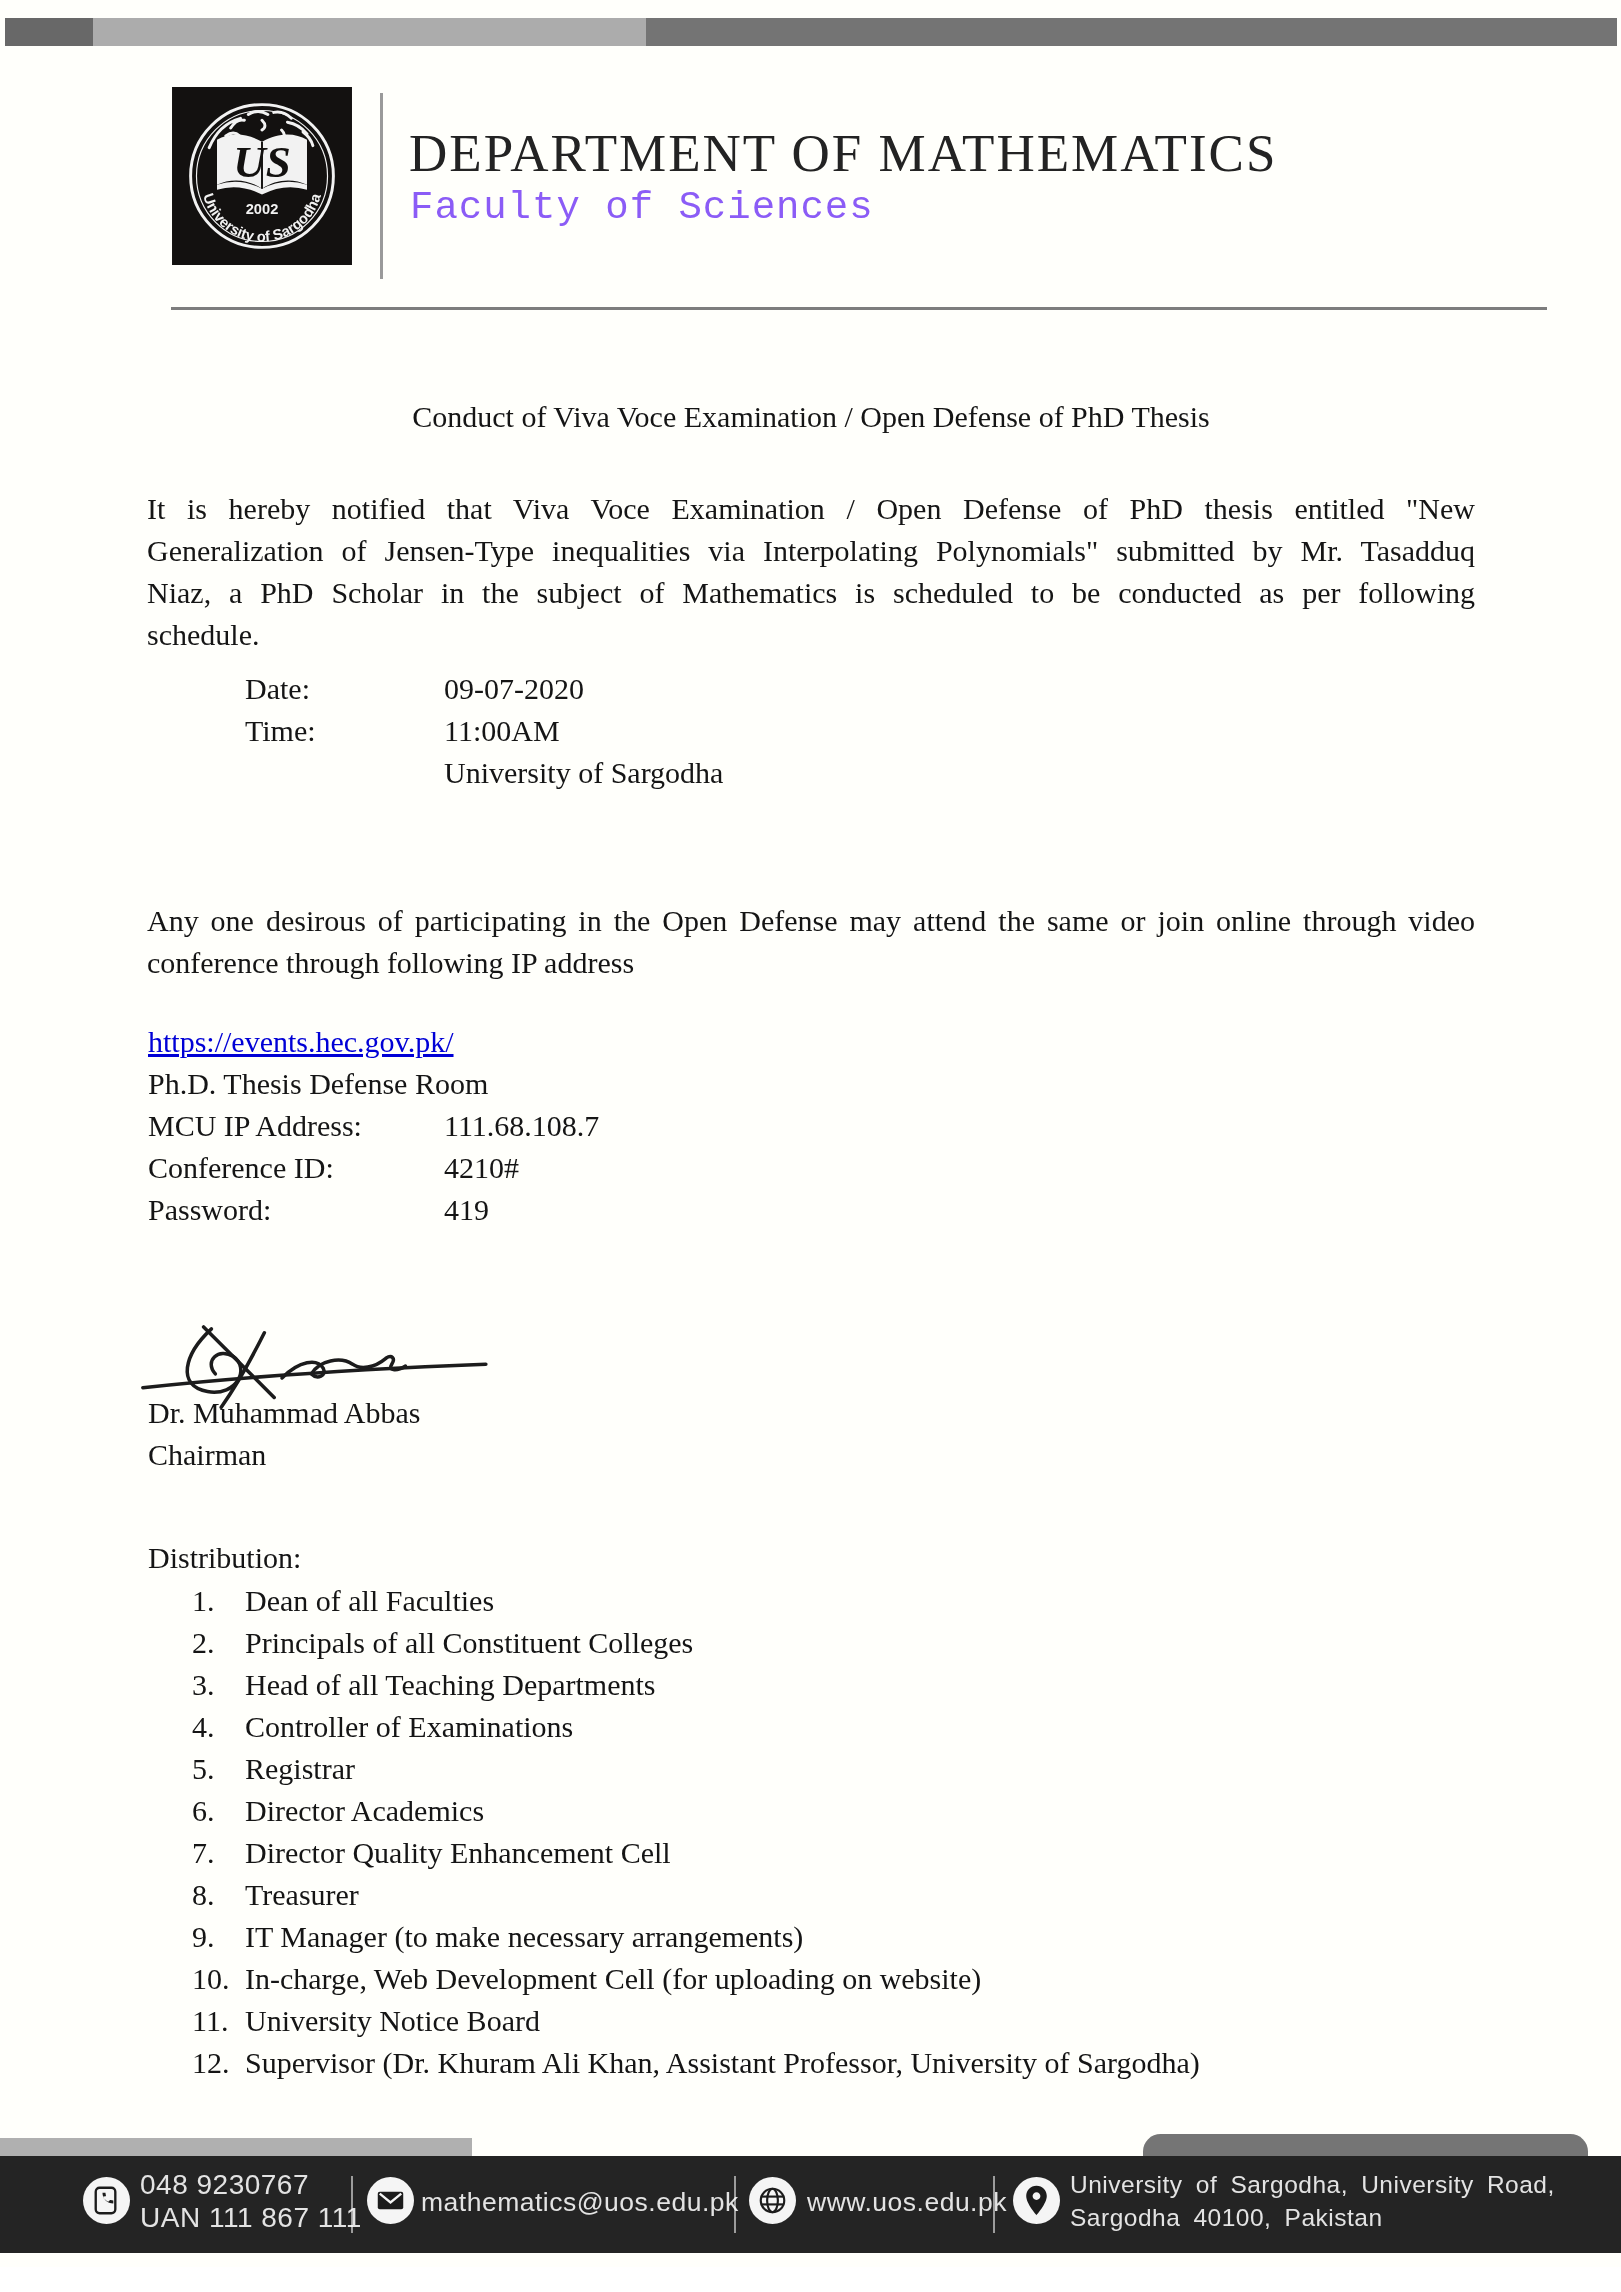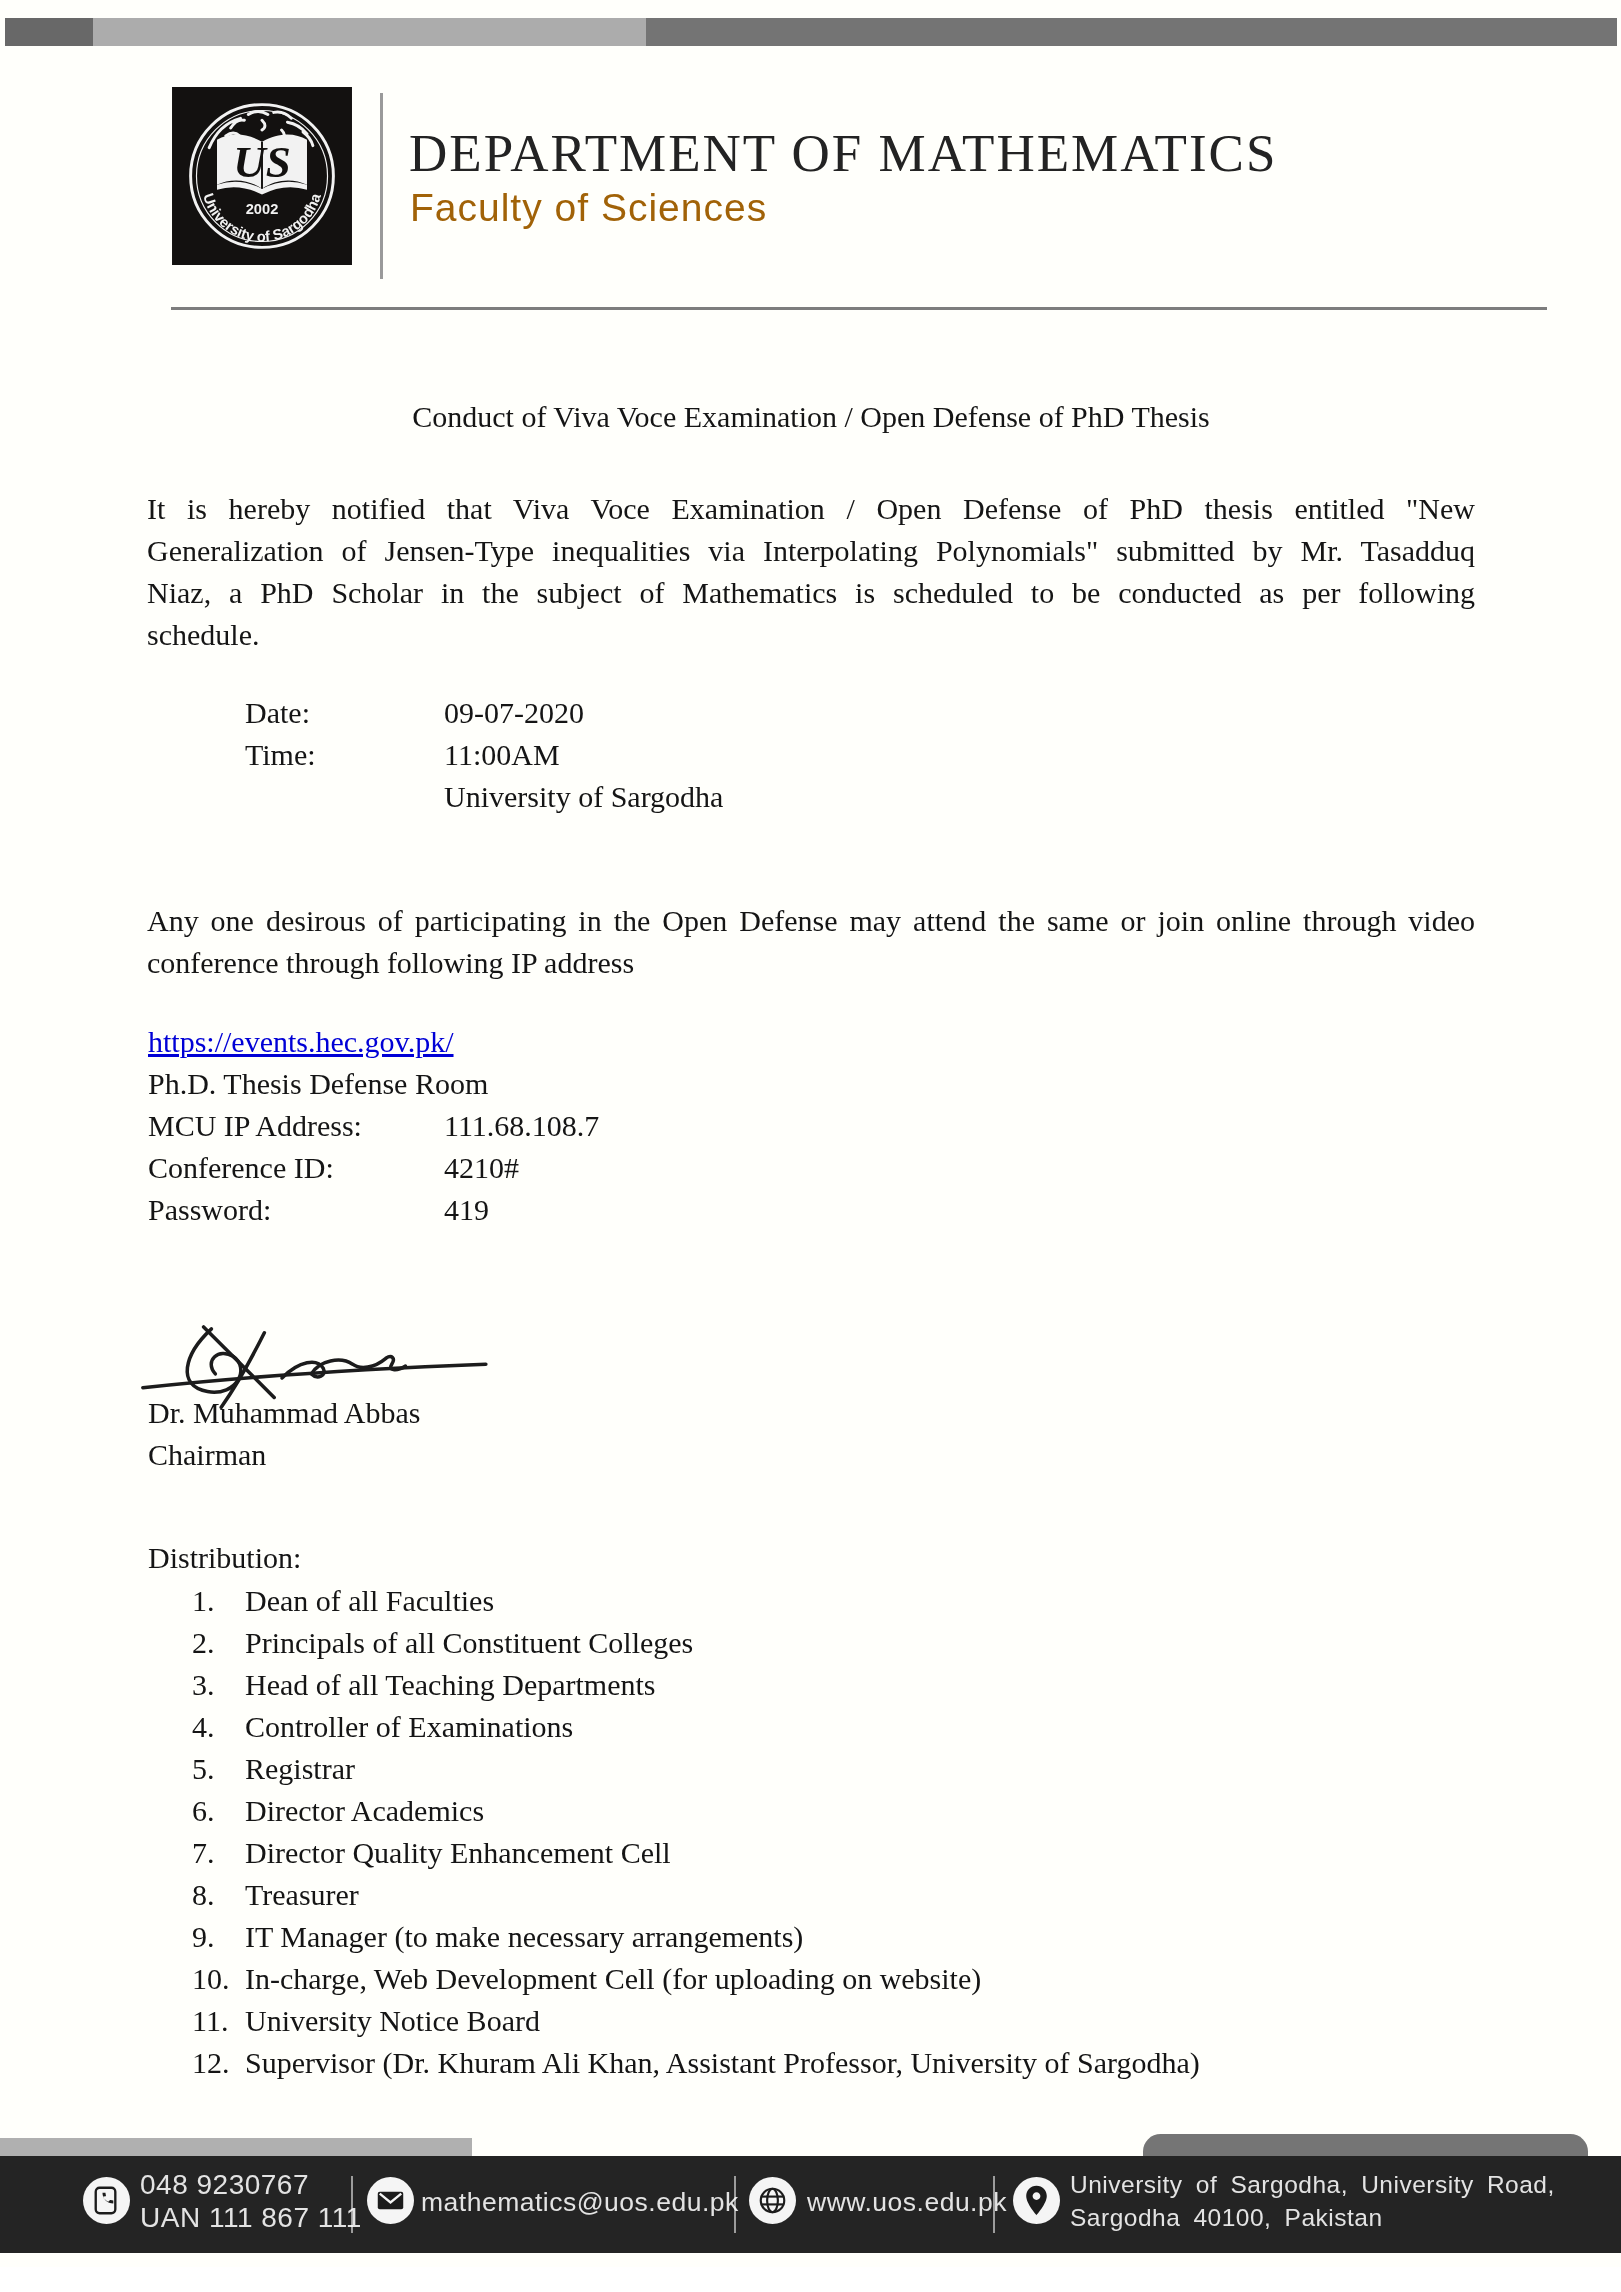--- a/index.html
+++ b/index.html
@@ -8,22 +8,22 @@
   .abs{position:absolute;}
 
   
   .bar-seg{position:absolute;top:17.6px;height:28px;}
 
   
   .logo-box{left:172px;top:87px;width:180px;height:178px;}
   .v-rule{left:380px;top:93px;width:2.9px;height:186px;background:#9a9a9a;}
   .dept-title{left:409px;top:123px;font-size:53px;letter-spacing:2px;color:#232323;
               font-family:"Liberation Serif","DejaVu Serif",serif;white-space:nowrap;}
-  .faculty{left:410px;top:186px;font-size:39px;color:#a16207;letter-spacing:1px;
-           font-family:Liberation Sans, sans-serif;white-space:nowrap;}
+  .faculty{left:410px;top:186px;font-size:39px;color:#8b5cf6;letter-spacing:1px;
+           font-family:Liberation Mono, monospace;white-space:nowrap;}
   .h-rule{left:171px;top:307px;width:1376px;height:2.9px;background:#7d7d7d;}
 
   .ref-block{left:1245px;top:304px;font-size:30px;line-height:42px;}
 
   .doc-title{left:147px;top:400px;width:1328px;text-align:center;font-size:30px;}
 
   .para{left:147px;width:1328px;font-size:30px;line-height:42px;}
   .jline{text-align:justify;text-align-last:justify;}
 
   .rows{font-size:30px;line-height:42px;}
@@ -95,21 +95,21 @@
 
   <div class="abs doc-title">Conduct of Viva Voce Examination / Open Defense of PhD Thesis</div>
 
   <div class="abs para" style="top:488px;">
     <div class="jline">It is hereby notified that Viva Voce Examination / Open Defense of PhD thesis entitled "New</div>
     <div class="jline">Generalization of Jensen-Type inequalities via Interpolating Polynomials" submitted by Mr. Tasadduq</div>
     <div class="jline">Niaz, a PhD Scholar in the subject of Mathematics is scheduled to be conducted as per following</div>
     <div>schedule.</div>
   </div>
 
-  <div class="abs rows" style="left:245px;top:692px;">
+  <div class="abs rows" style="left:245px;top:668px;">
     <div class="srow">
       <span class="lbl">Date:</span>
       <span>09-07-2020</span>
     </div>
     <div class="srow">
       <span class="lbl">Time:</span>
       <span>11:00AM</span>
     </div>
     <div class="srow">
       <span class="lbl"></span>

